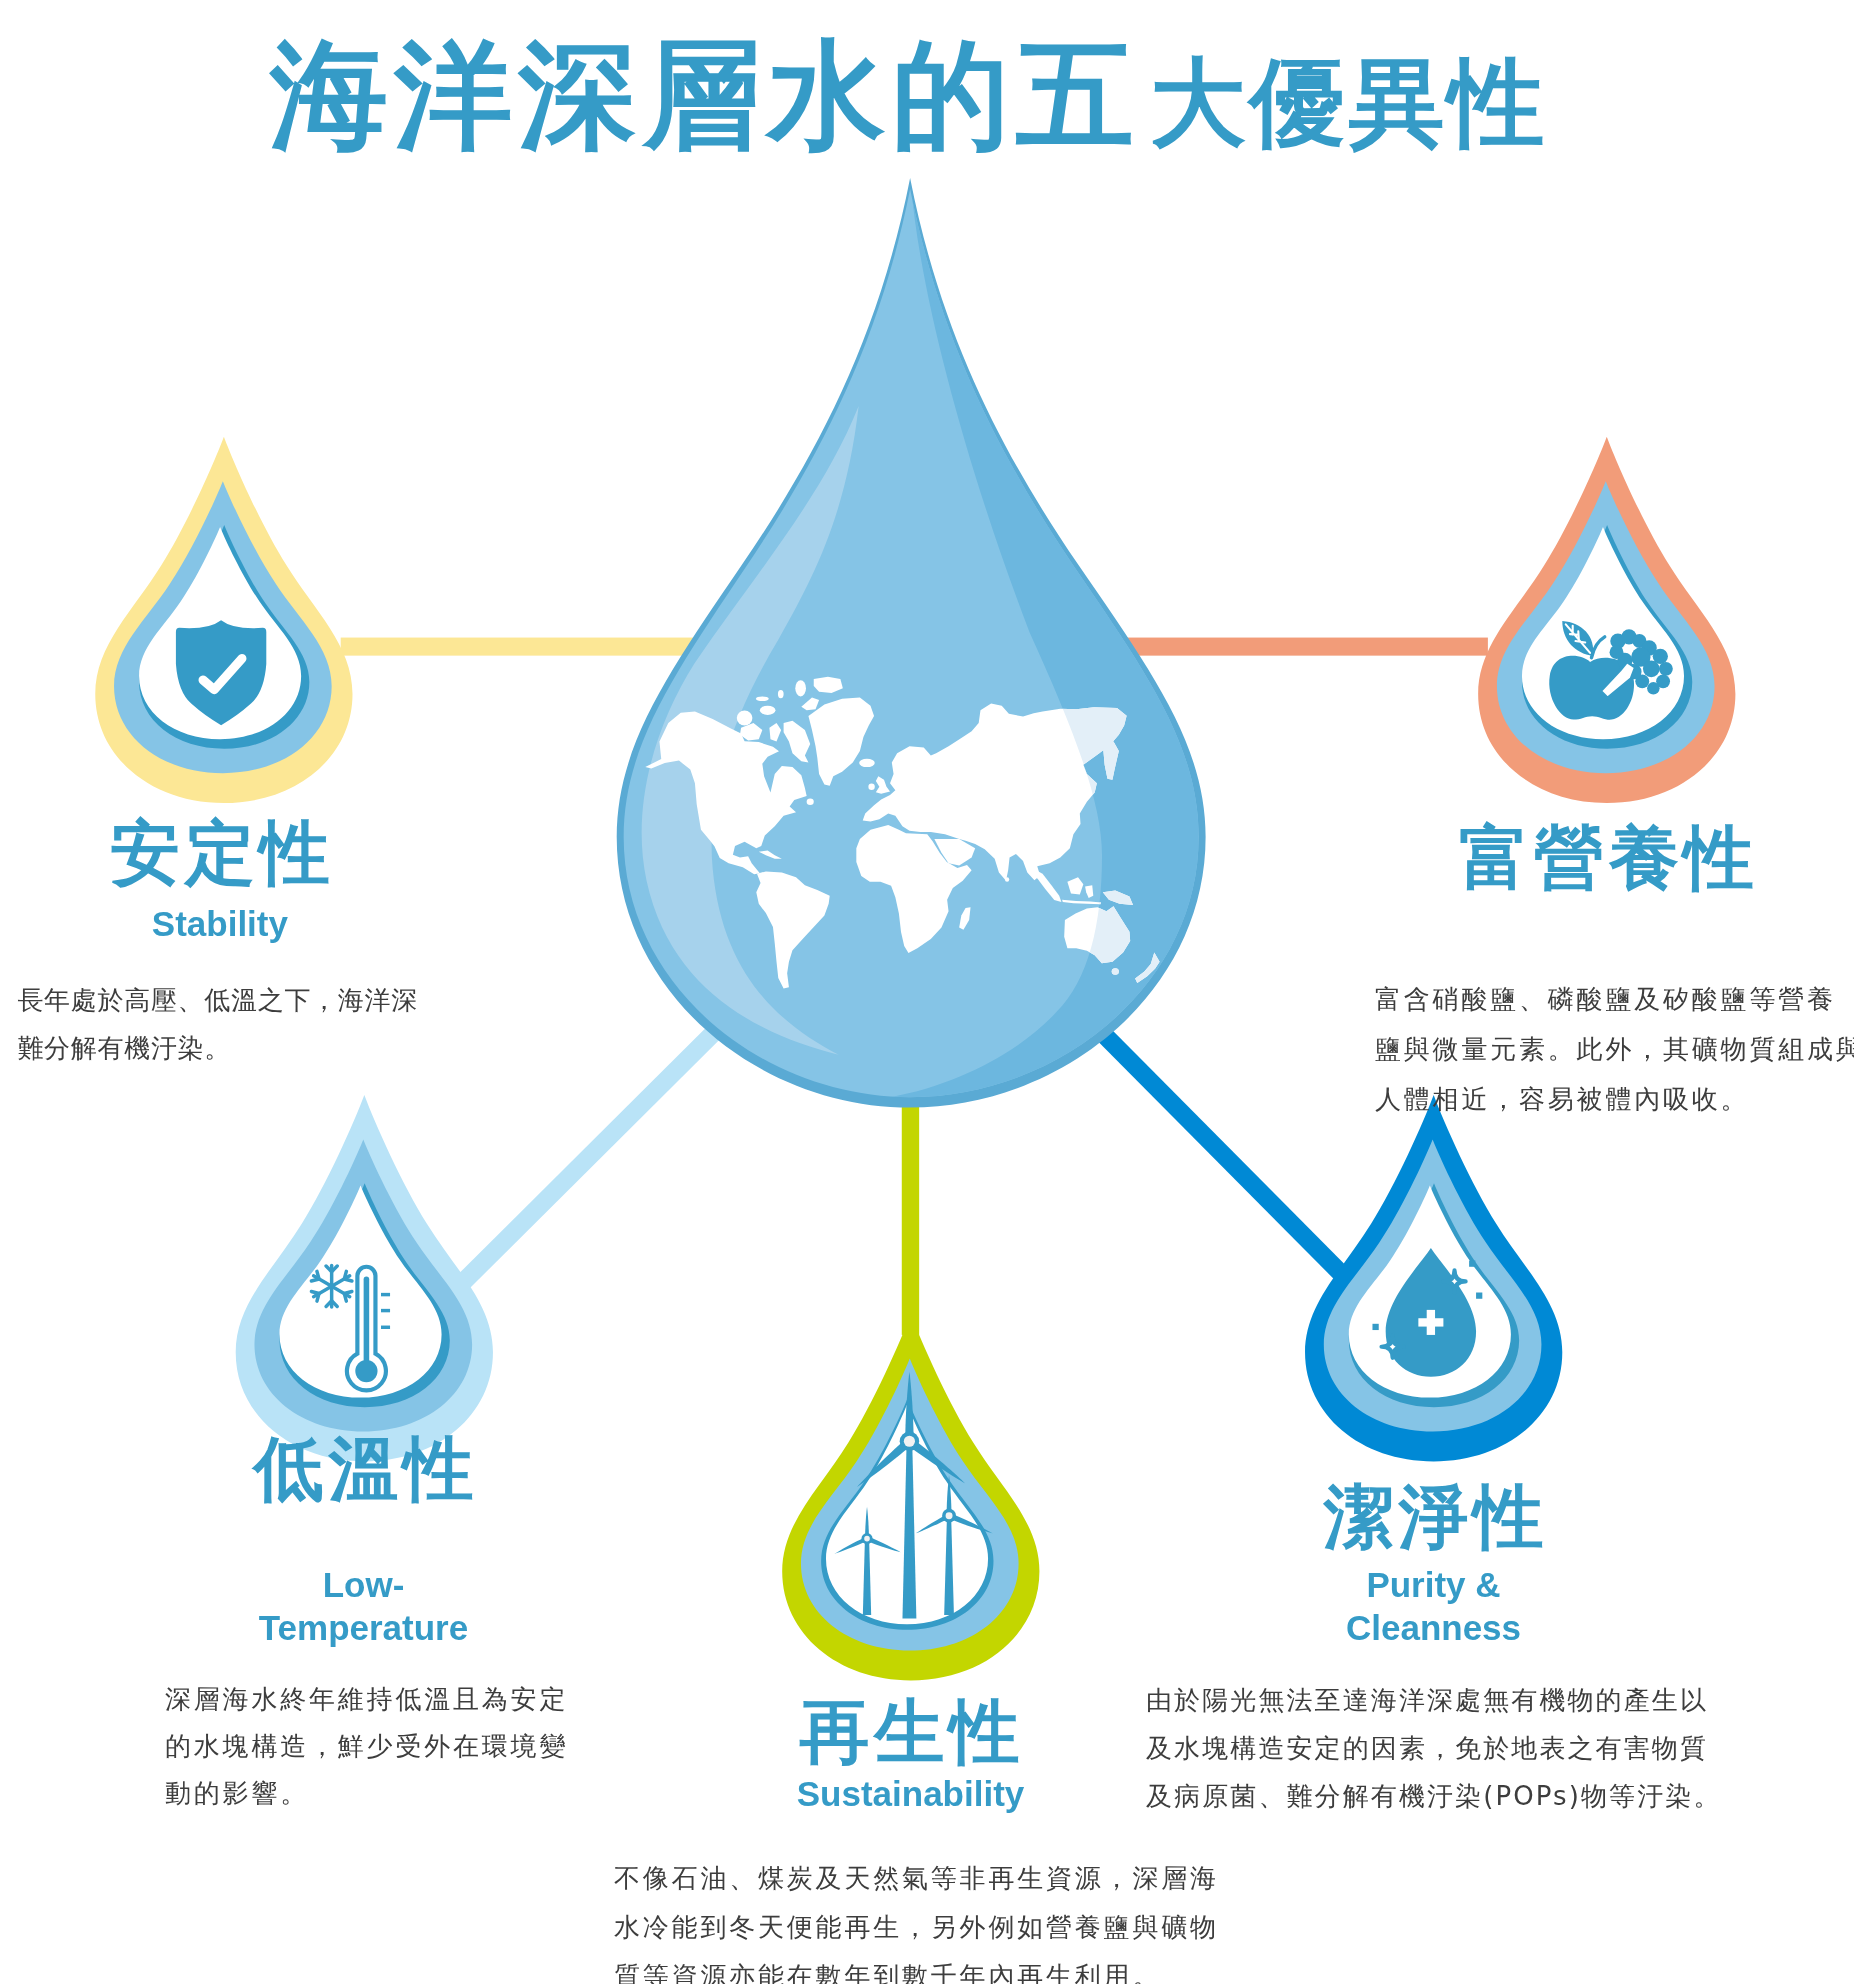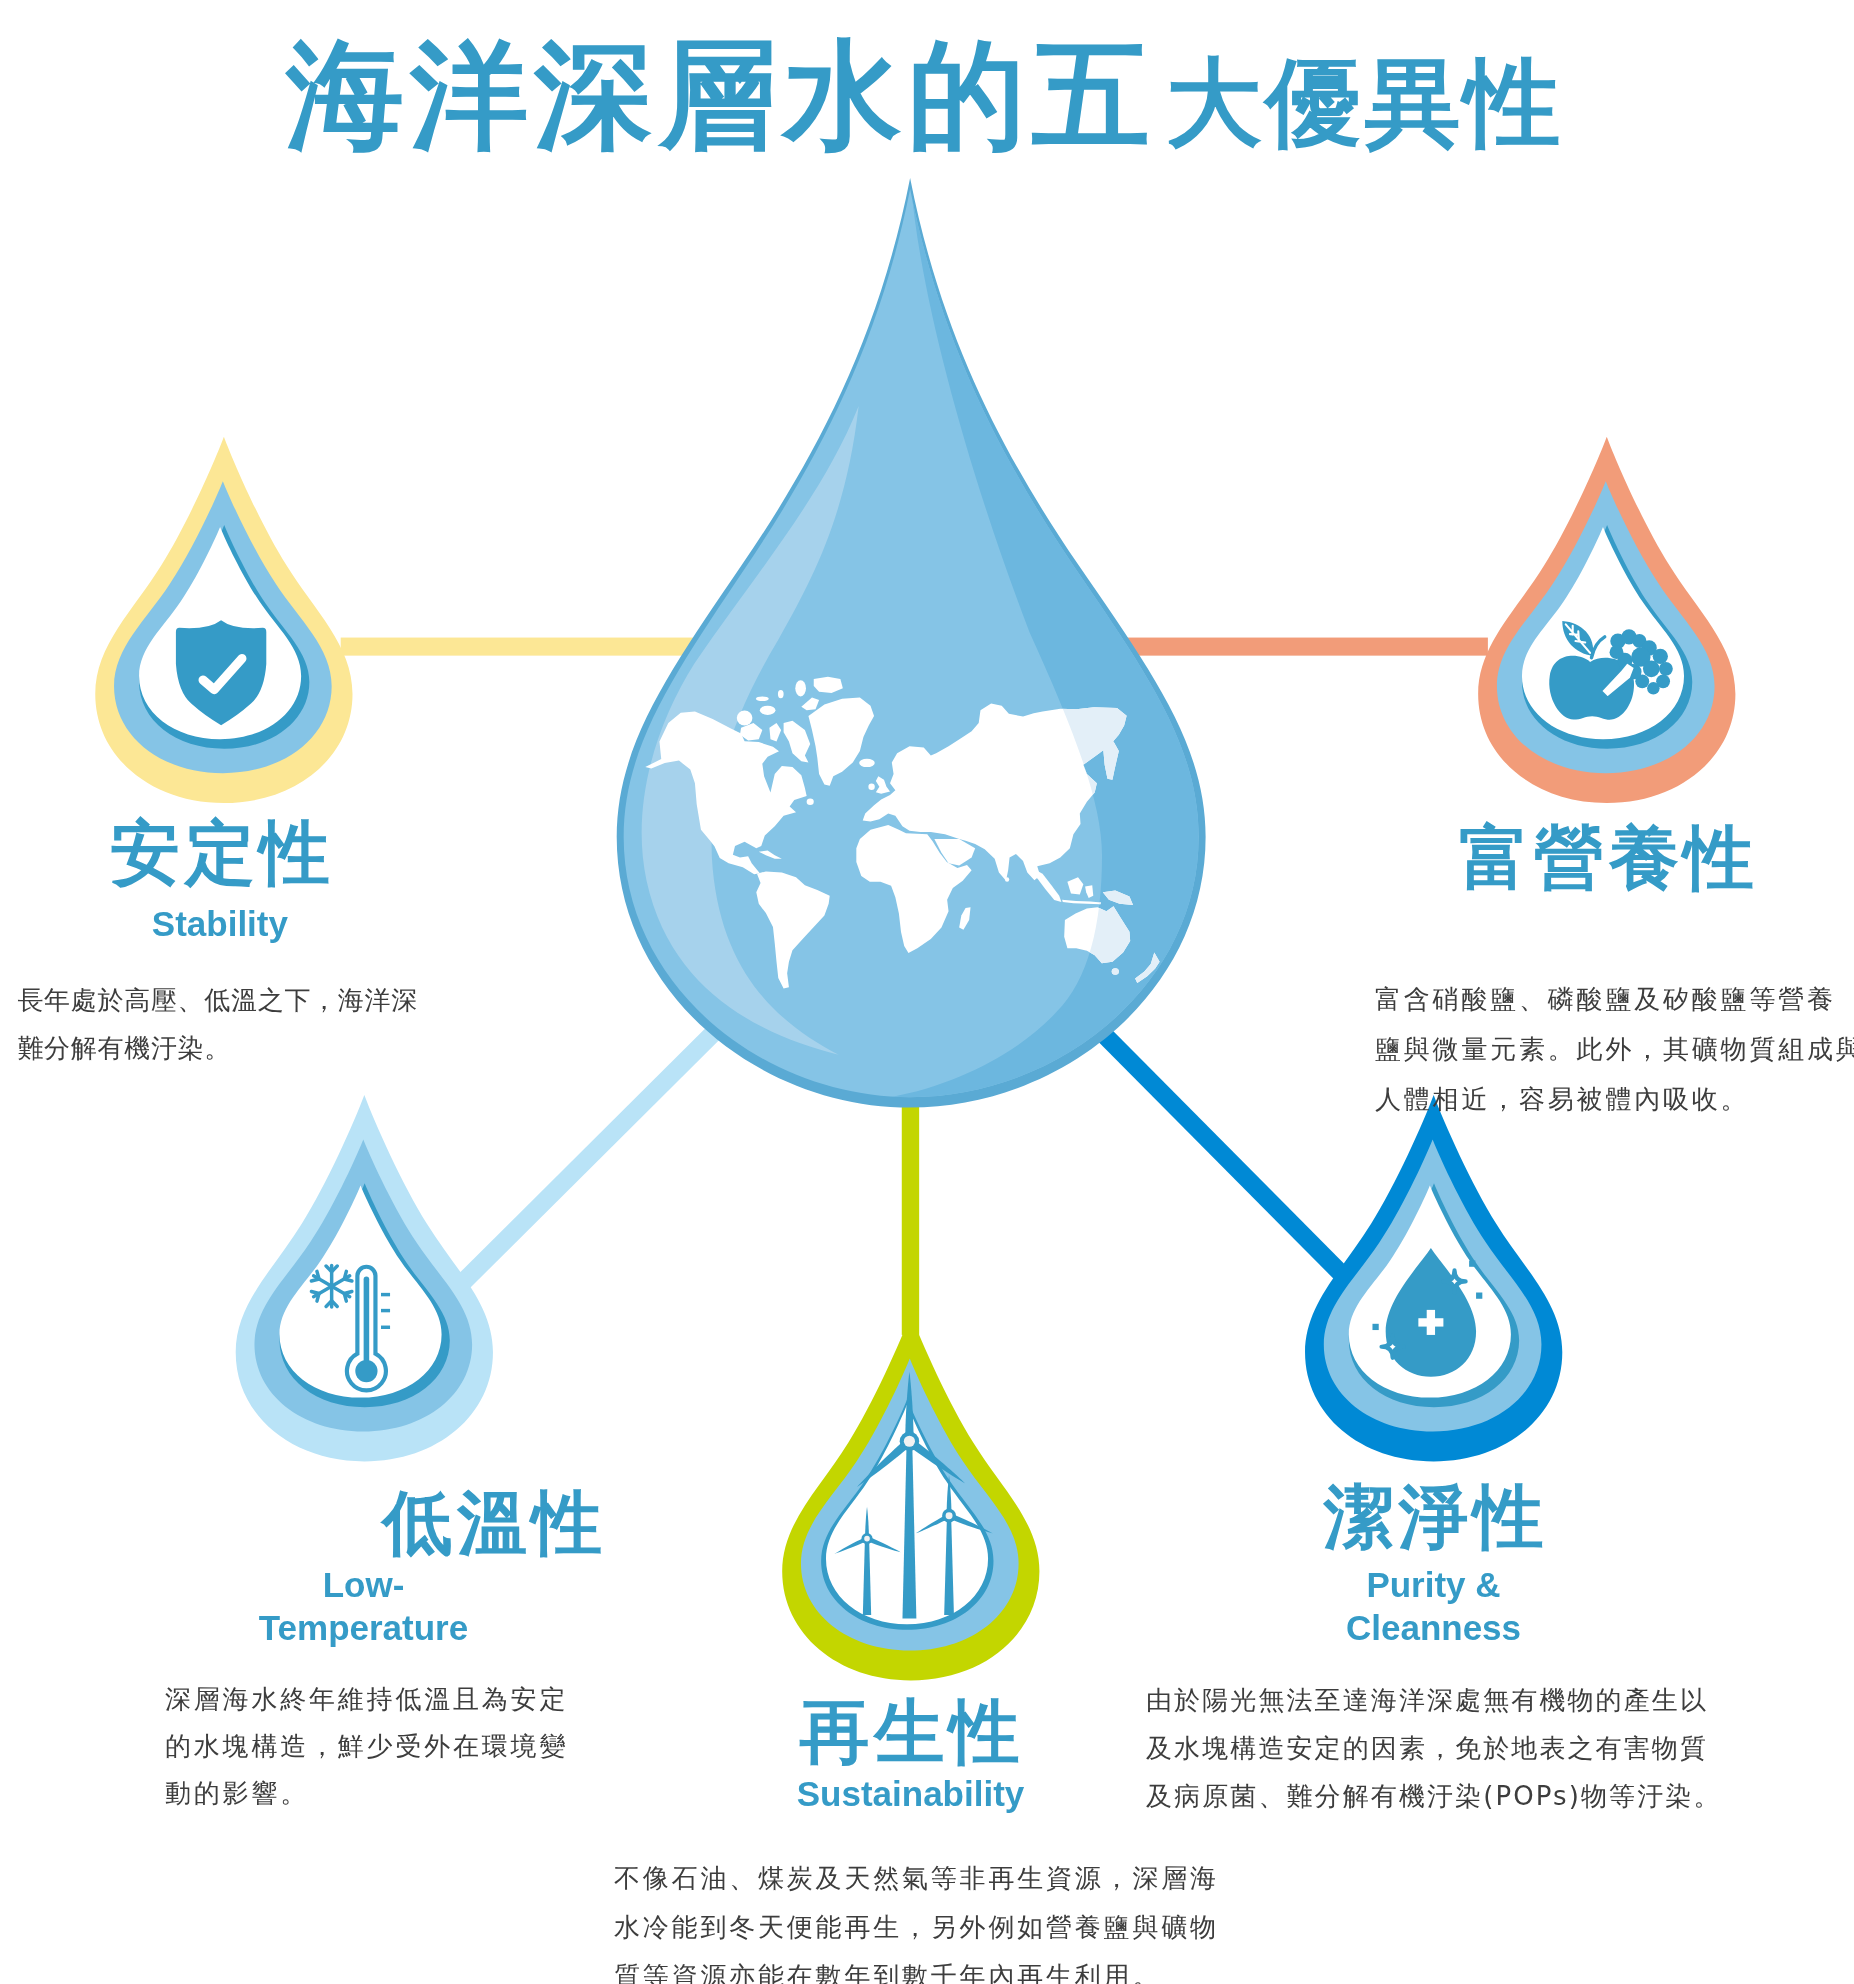--- a/index.html
+++ b/index.html
@@ -1,21 +1,21 @@
 <!DOCTYPE html>
 <html style="font-size:11px"><head>
   <meta charset="utf-8">
   <style>
     html, body { margin: 0; padding: 0; background: #ffffff; }
     .canvas { position: relative; width: 1855px; height: 1985px; background: #ffffff; overflow: hidden; }
     .art { position: absolute; left: 0; top: 0; }
     .title {
       position: absolute; left: 270px; top: 36px;
       display: flex; align-items: baseline; white-space: nowrap;
-      color: #359bc7; font-family: "DejaVu Sans", sans-serif; font-weight: bold; line-height: 1; margin-left: 16px;
+      color: #359bc7; font-family: "DejaVu Sans", sans-serif; font-weight: bold; line-height: 1;
     }
     .title .main { font-size: 118px; letter-spacing: 6.3px; }
     .title .sub { font-size: 96px; letter-spacing: 3.5px; margin-left: 9.7px; }
     .heading {
       position: absolute; width: 487px; text-align: center; padding-left: 4.9px; box-sizing: border-box;
       color: #359bc7; font-family: "DejaVu Sans", sans-serif; font-weight: bold;
       font-size: 70px; letter-spacing: 4.9px; line-height: 1; white-space: nowrap;
     }
     .english {
       position: absolute; width: 487px; text-align: center;
@@ -239,21 +239,21 @@
     <div>難分解有機汙染。</div>
   </div>
 
   <div class="heading" style="left:1363px; top:823px;">富營養性</div>
   <div class="desc nutrients" style="left:1375px; top:946px;">
     <div>富含硝酸鹽、磷酸鹽及矽酸鹽等營養</div>
     <div>鹽與微量元素。此外，其礦物質組成與</div>
     <div>人體相近，容易被體內吸收。</div>
   </div>
 
-  <div class="heading" style="left:120px; top:1488px;text-align:right;">低溫性</div>
+  <div class="heading" style="left:120px; top:1434px;">低溫性</div>
   <div class="english" style="left:120px; top:1563px;">
     <div>Low-</div>
     <div>Temperature</div>
   </div>
   <div class="desc lowtemp" style="left:165px; top:1648px;">
     <div>深層海水終年維持低溫且為安定</div>
     <div>的水塊構造，鮮少受外在環境變</div>
     <div>動的影響。</div>
   </div>
 

